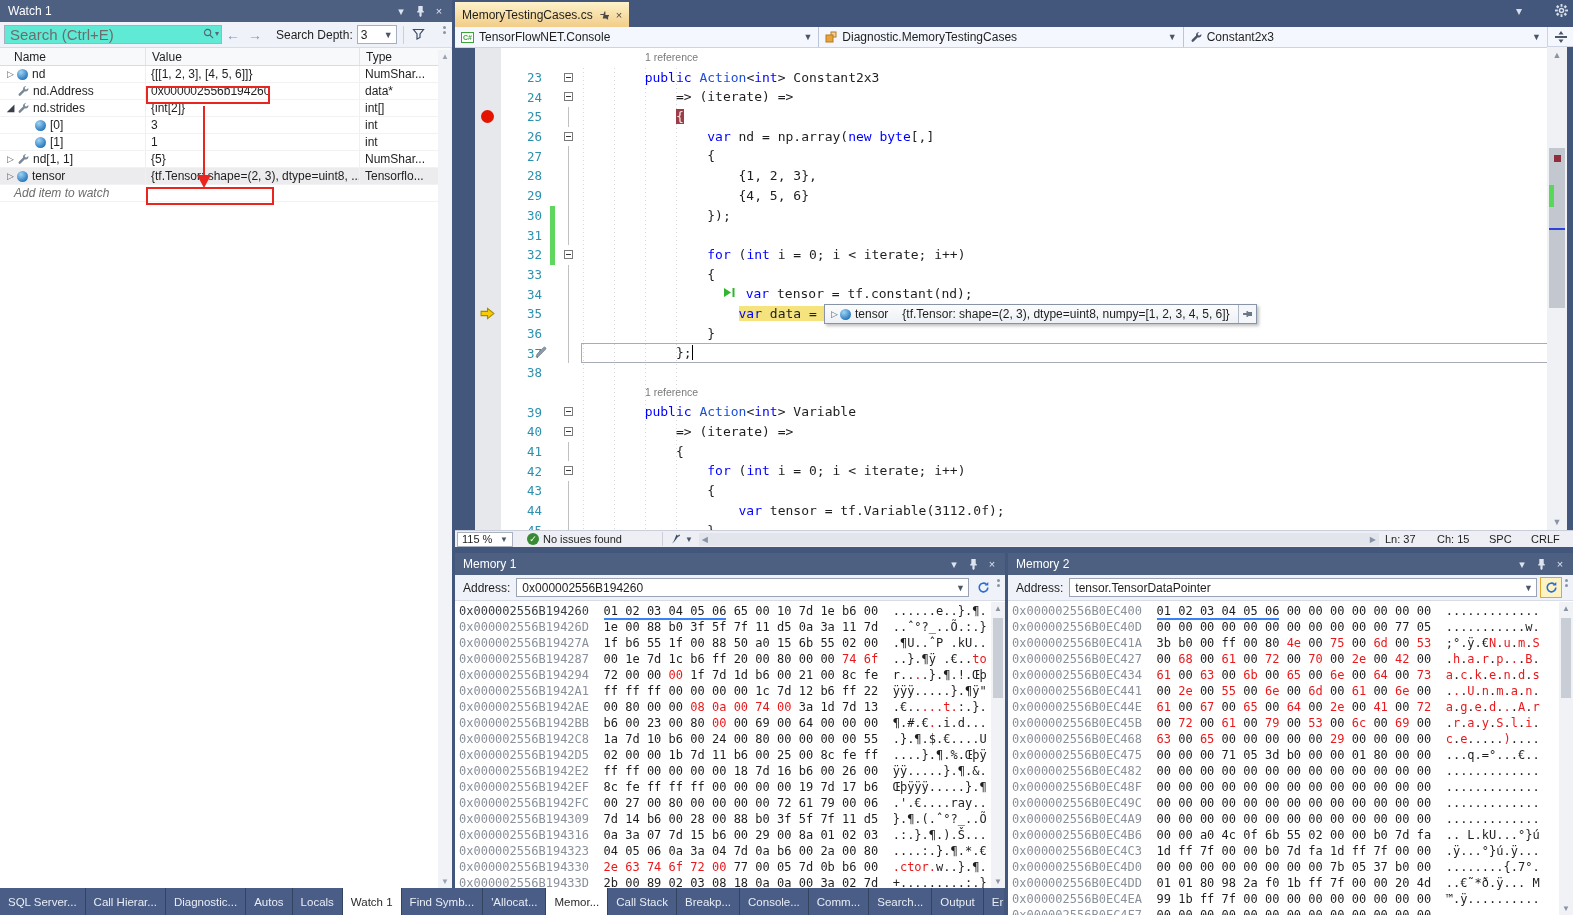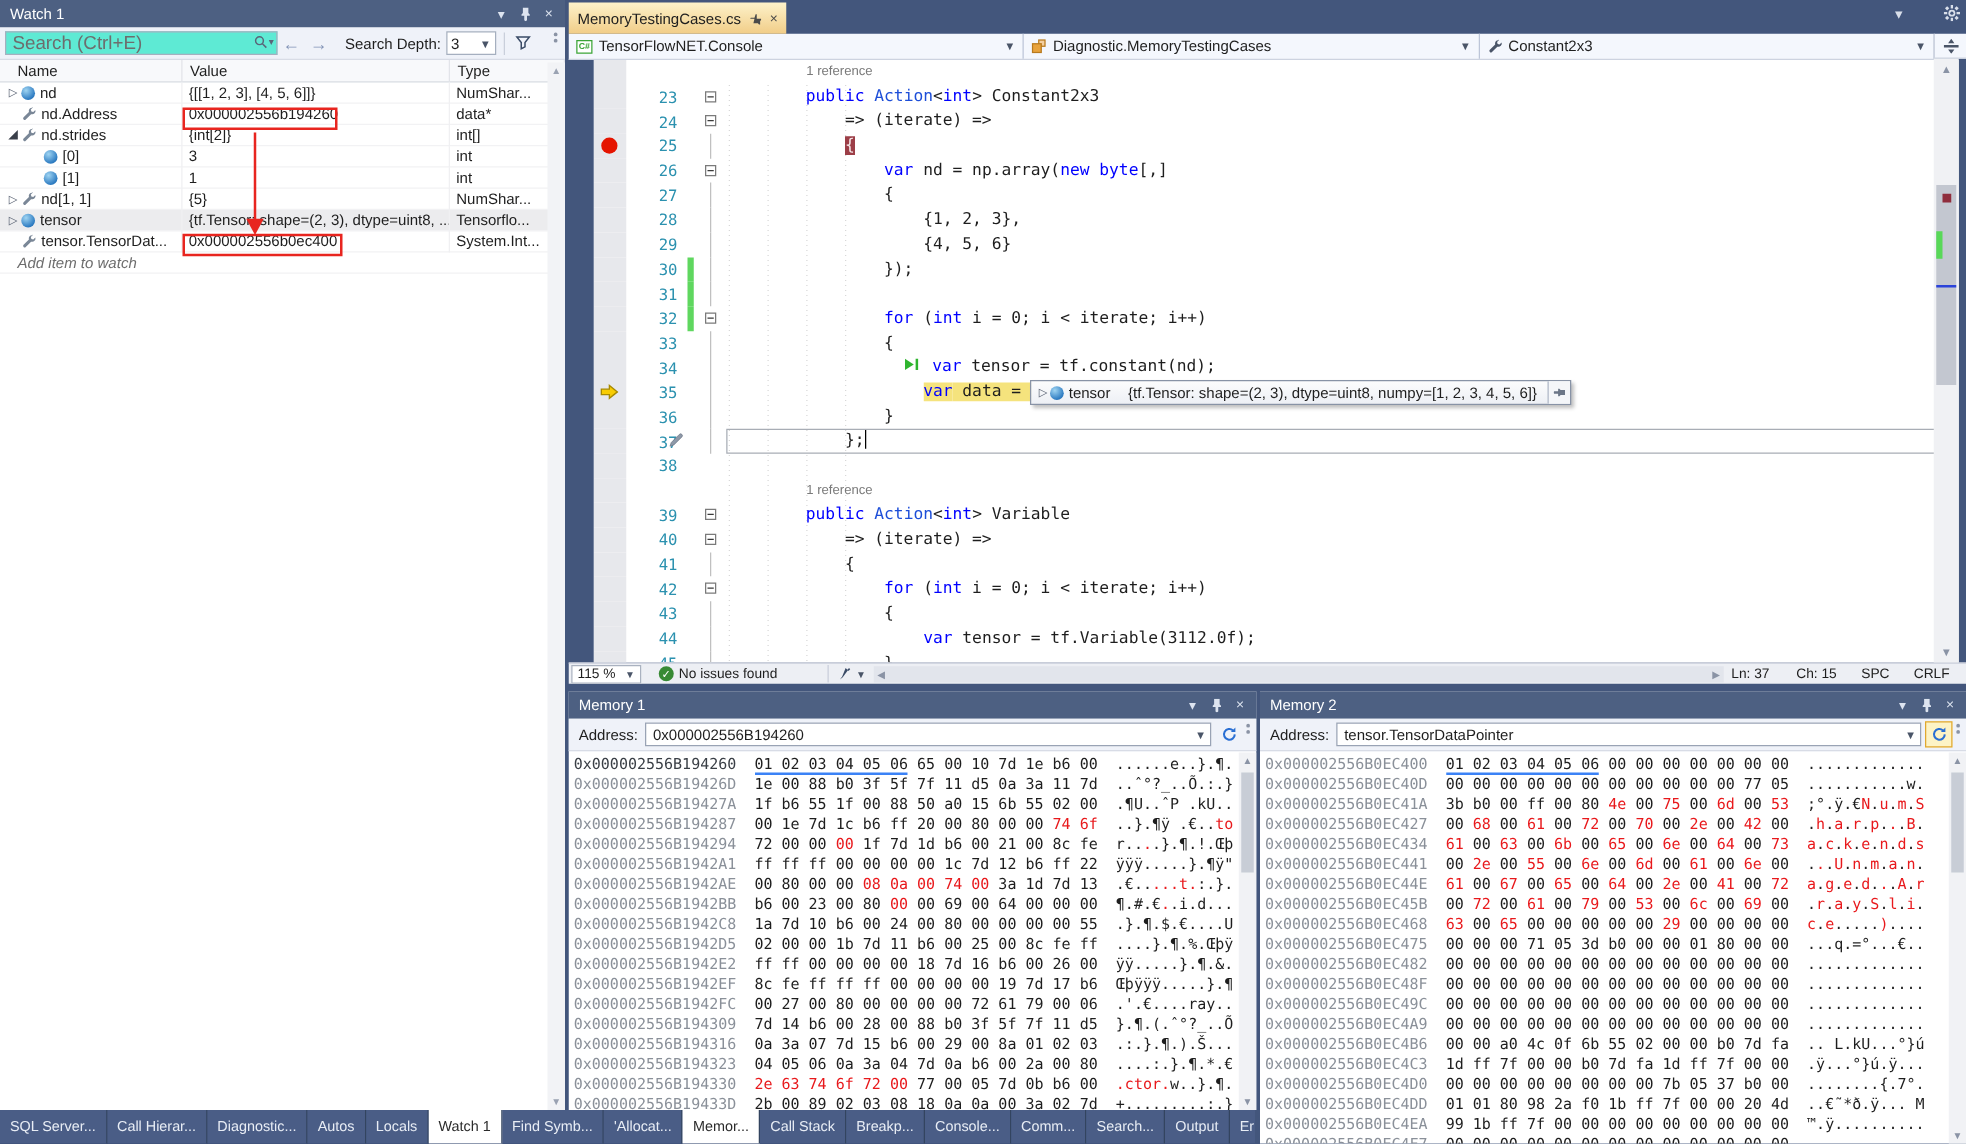--- a/index.html
+++ b/index.html
@@ -299,33 +299,20 @@
   </div>
       <div class="wrow sel">
     <div class="wc name" style="padding-left:4px">
       <span class="exp">▷</span>
       <span class="i-ball"></span>
       <span>tensor</span>
     </div>
     <div class="wc val">{tf.Tensor: shape=(2, 3), dtype=uint8, ...</div>
     <div class="wc typ">Tensorflo...</div>
   </div>
-      <div class="wrow">
-    <div class="wc name" style="padding-left:4px">
-      <span class="exp"></span>
-      <span class="i-wrench">
-            <svg width="12" height="12" viewBox="0 0 16 16">
-              <path d="M11.5 1.5a3.5 3.5 0 0 0-3.3 4.6L2.5 11.8a1.6 1.6 0 1 0 2.3 2.3l5.7-5.7a3.5 3.5 0 0 0 4.5-4.5l-2.2 2.2-2-.6-.6-2 2.2-2.2a3.5 3.5 0 0 0-.9-.1z" fill="#7A8797"></path>
-            </svg>
-          </span>
-      <span>tensor.TensorDat...</span>
-    </div>
-    <div class="wc val">0x000002556b0ec400</div>
-    <div class="wc typ">System.Int...</div>
-  </div>
     </div>
   <div class="addrow">Add item to watch</div>
   <div class="wscroll">
     <div class="ar up">▲</div>
     <div class="ar dn">▼</div>
   </div>
 
   <div class="anno anno-box" id="anno-b1"></div>
   <div class="anno anno-box" id="anno-b2"></div>
   <div class="anno" id="anno-line"></div>

